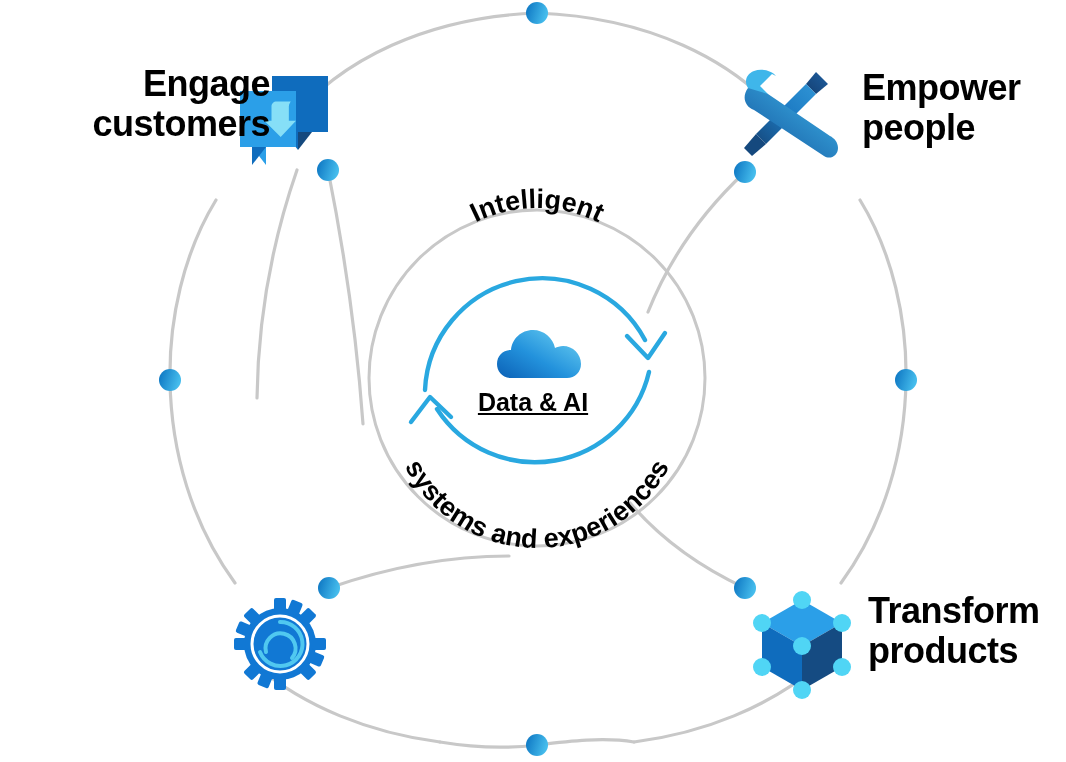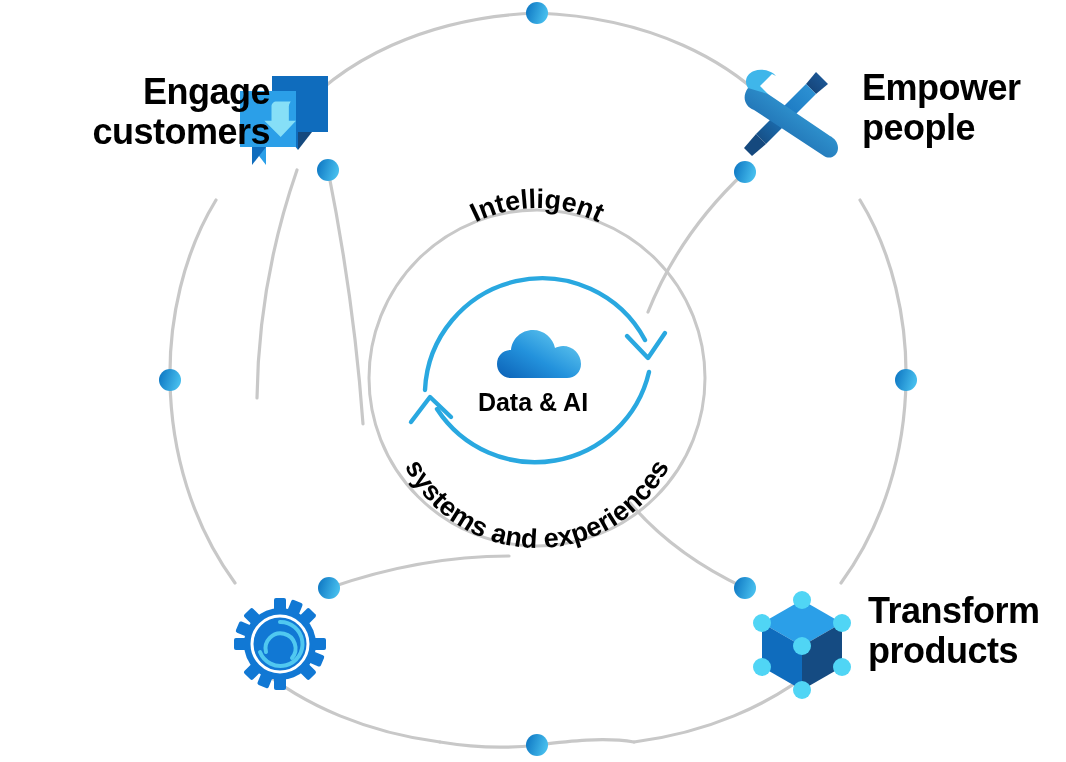--- a/index.html
+++ b/index.html
@@ -35,37 +35,38 @@
     color: #000000;
     white-space: pre-line;
     letter-spacing: -0.5px;
   }
   .label-left {
     text-align: right;
   }
   .label-right {
     text-align: left;
   }
-  #label-engage-customers  { left: 20px;  top: 72px;  width: 250px; text-align: right; }
+  #label-engage-customers  { left: 20px;  top: 64px;  width: 250px; text-align: right; }
   #label-empower-people    { left: 862px; top: 68px;  width: 250px; }
   #label-optimize-ops      { left: 10px;  top: 591px; width: 260px; }
   #label-transform-prods   { left: 868px; top: 591px; width: 250px; }
 
   .center-label {
     position: absolute;
     font-family: "Liberation Sans", sans-serif;
     font-weight: bold;
     font-size: 25px;
     color: #000000;
     text-align: center;
   }
   #label-data-ai {
     left: 433px;
     top: 388px;
     width: 200px;
+    text-decoration: underline;
   }
   .arc-text {
     font-family: "Liberation Sans", sans-serif;
     font-weight: bold;
     font-size: 27px;
     fill: #000000;
   }
 </style>
 </head>
 <body>

